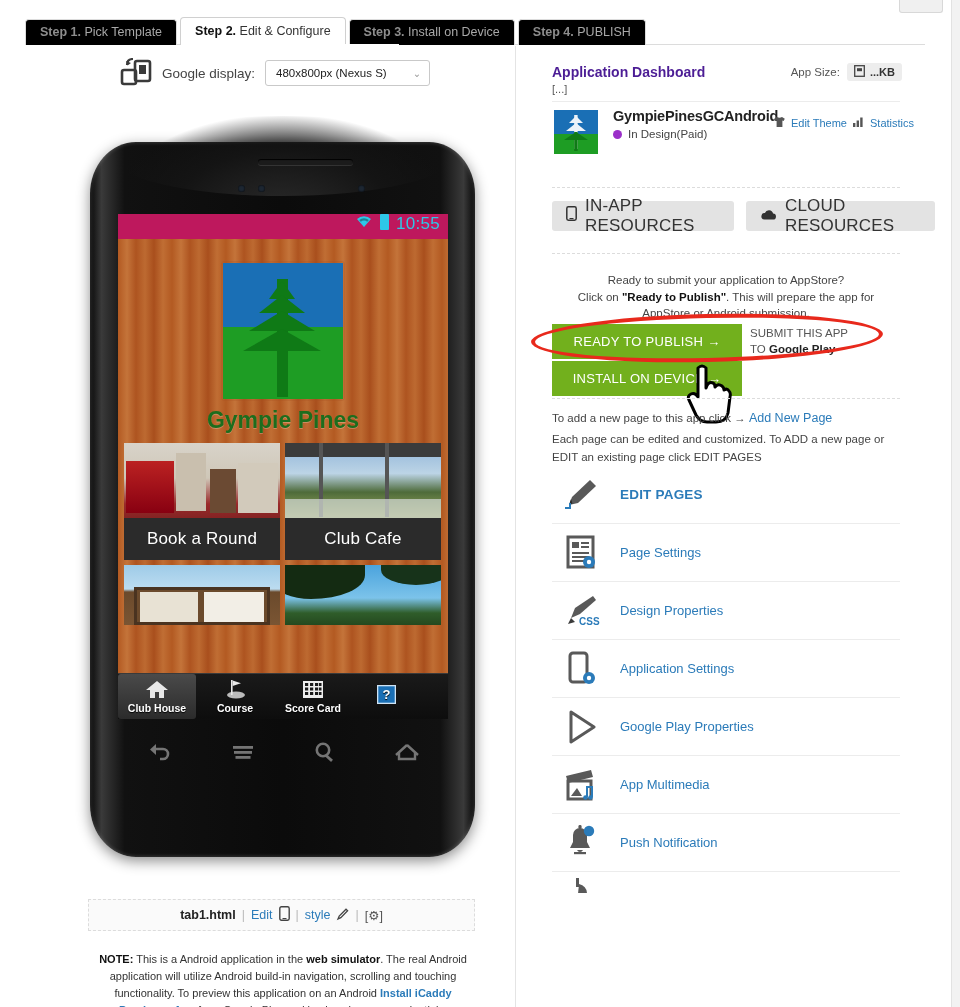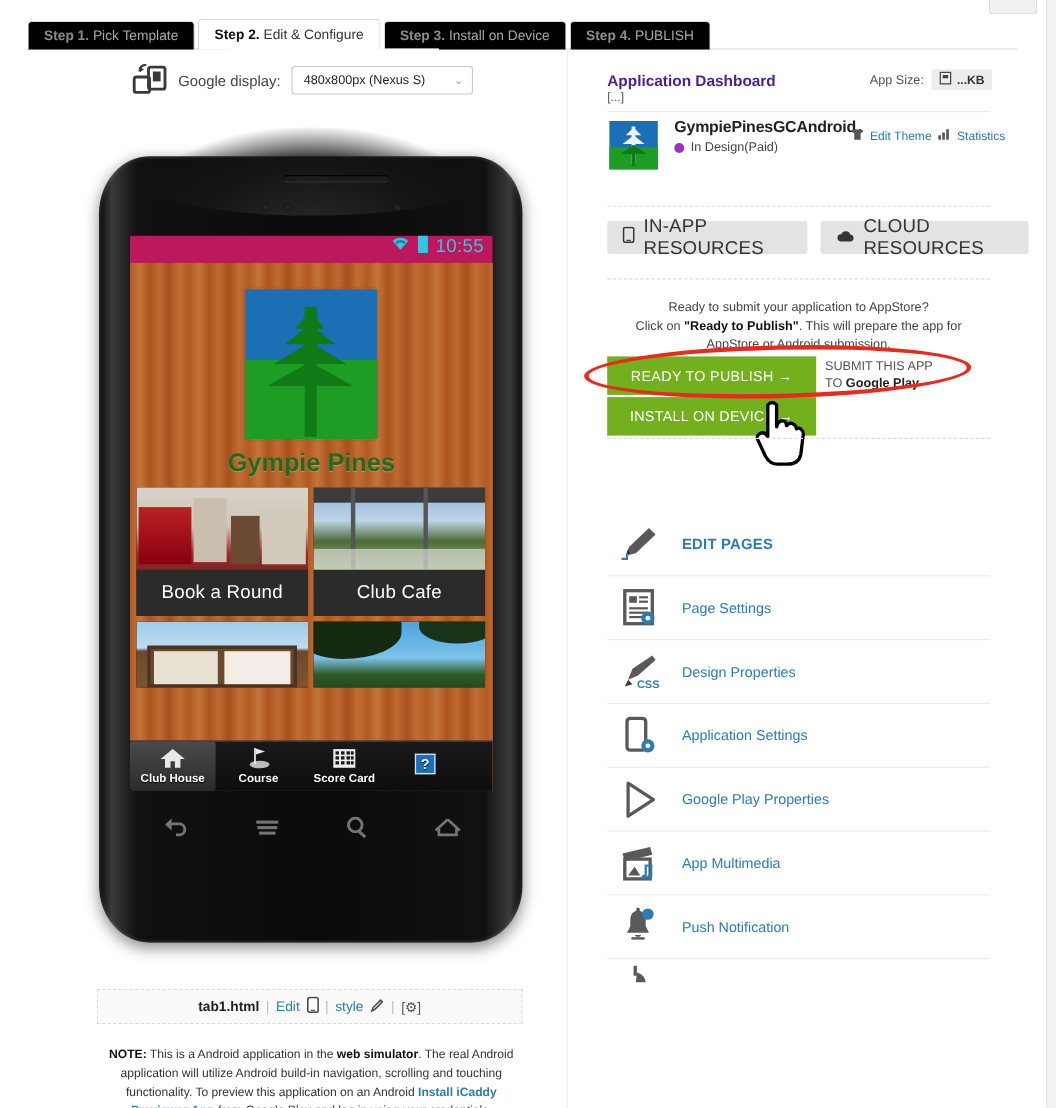--- a/index.html
+++ b/index.html
@@ -661,20 +661,26 @@
   <div id="redoval"></div>
 
   <div id="handcursor">
     <svg width="46" height="60" viewBox="0 0 46 60">
       <path d="M12 4 q4 -4 8 0 v20 q2 -7 7 -5 q2 1 2 4 q3 -4 7 -1 q2 1.5 2 4 q3 -2 5 1 q2 2 1 6 l-2 16 q-2 9 -12 9 h-9 q-7 0 -11 -7 L3 36 q-2 -4 2 -6 q4 -2 7 3 Z" fill="#ffffff" stroke="#000000" stroke-width="3" stroke-linejoin="round"></path>
     </svg>
   </div>
 
   <div class="hr-dotted" style="top:352px;"></div>
 
+  <div id="addpage">
+    <div>
+      <span>To add a new page to this app click → </span><a href="#">Add New Page</a>
+    </div>
+    <div style="margin-top:3px;">Each page can be edited and customized. To ADD a new page or EDIT an existing page click EDIT PAGES</div>
+  </div>
 
   <div id="menulist">
 
     <div class="mitem strong">
       <span class="micon">
         <svg width="38" height="34" viewBox="0 0 38 34">
           <path d="M6 28 L9 20 L27 3 L33 9 L15 26 Z" fill="#595959"></path>
           <path d="M6 28 L9.5 26.5 L8 22 Z" fill="#2b2b2b"></path>
           <path d="M2 31 h5 v-5" fill="none" stroke="#2b7bb9" stroke-width="2"></path>
         </svg>

